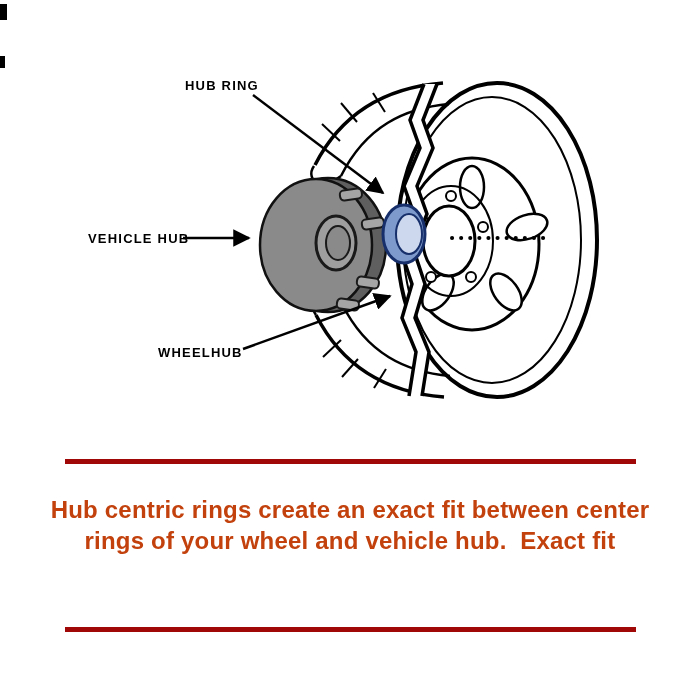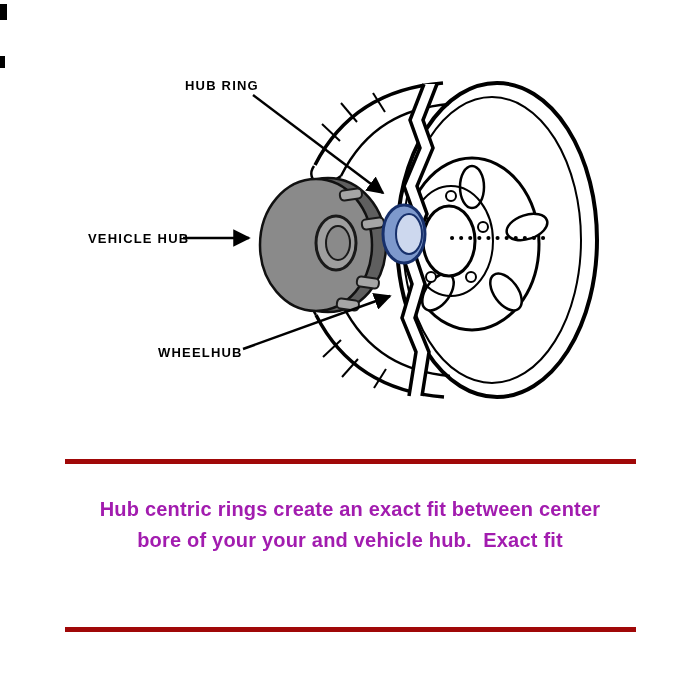--- a/index.html
+++ b/index.html
@@ -11,21 +11,21 @@
   .diagram svg{display:block;}
   .diagram-label{
     font-family:"Liberation Sans",sans-serif;
     font-weight:bold;font-size:13px;letter-spacing:1.2px;fill:#000;
   }
   .divider{position:absolute;left:65px;width:571px;height:5px;background:#a00808;}
   .divider-top{top:459px;}
   .divider-bottom{top:627px;}
   .caption{
     position:absolute;top:494px;left:50px;width:600px;text-align:center;
-    font-weight:bold;font-size:20px;line-height:31px;color:#a21caf;letter-spacing:.2px;
+    font-weight:bold;font-size:24px;line-height:31px;color:#c2410c;letter-spacing:.2px;
   }
   .caption-line{white-space:pre-wrap;}
   .artifact{position:absolute;background:#000;}
   .artifact-1{left:0;top:4px;width:7px;height:16px;}
   .artifact-2{left:0;top:56px;width:5px;height:12px;}
 </style>
 </head>
 <body>
 
 <div class="artifact artifact-1"></div>
@@ -134,16 +134,16 @@
     <text x="185" y="90" class="diagram-label">HUB RING</text>
     <text x="88" y="243" class="diagram-label">VEHICLE HUB</text>
     <text x="158" y="357" class="diagram-label">WHEELHUB</text>
   </svg>
 </div>
 
 <div class="divider divider-top"></div>
 
 <div class="caption">
   <div class="caption-line">Hub centric rings create an exact fit between center</div>
-  <div class="caption-line">bore of your your and vehicle hub.  Exact fit</div>
+  <div class="caption-line">rings of your wheel and vehicle hub.  Exact fit</div>
 </div>
 
 <div class="divider divider-bottom"></div>
 
 </body></html>

